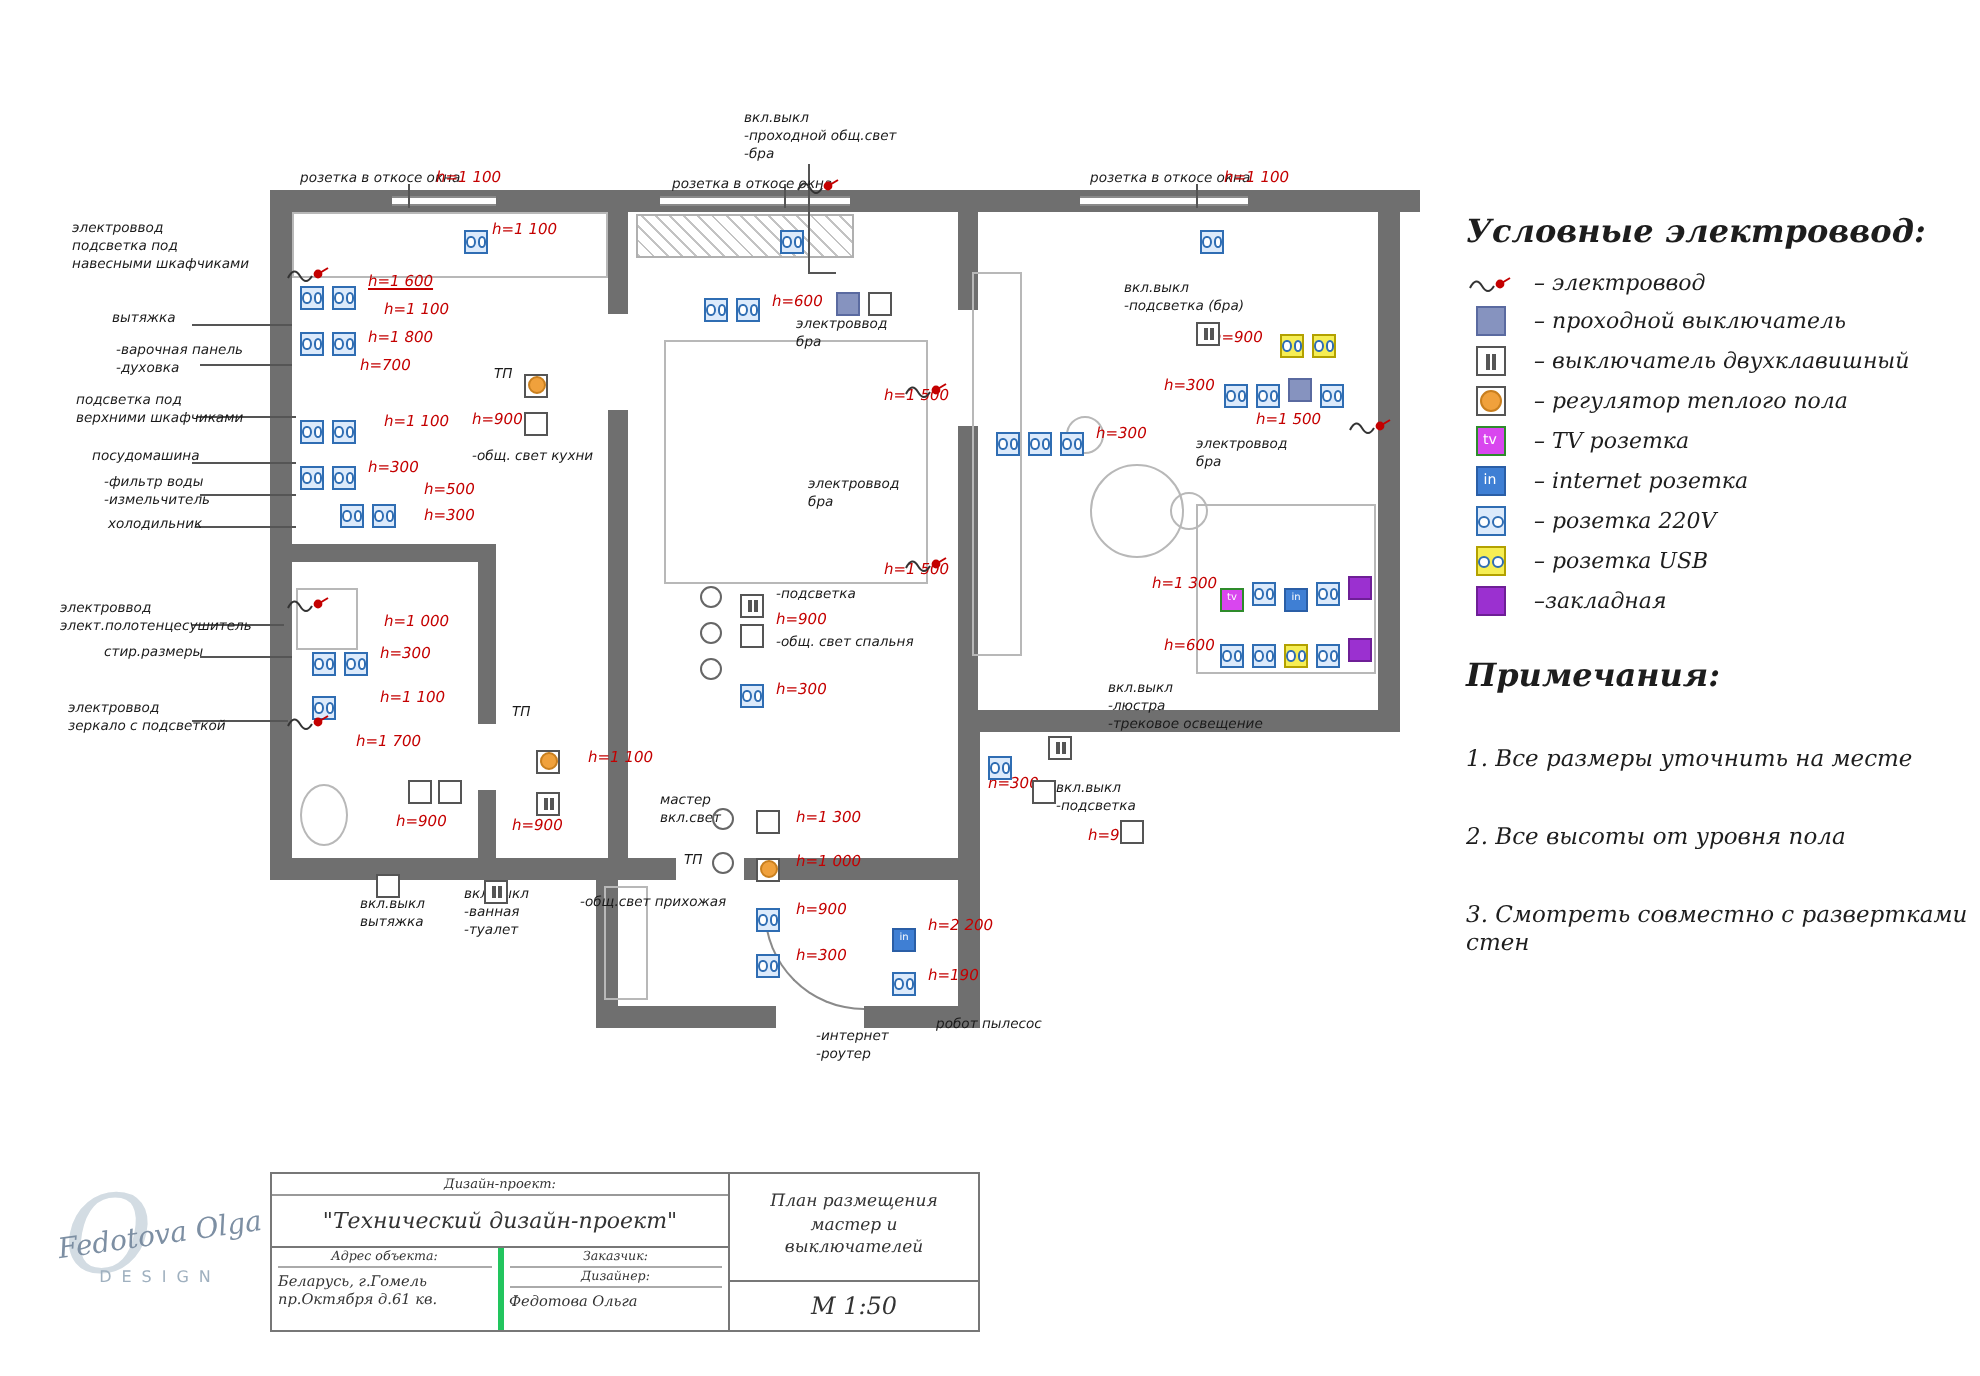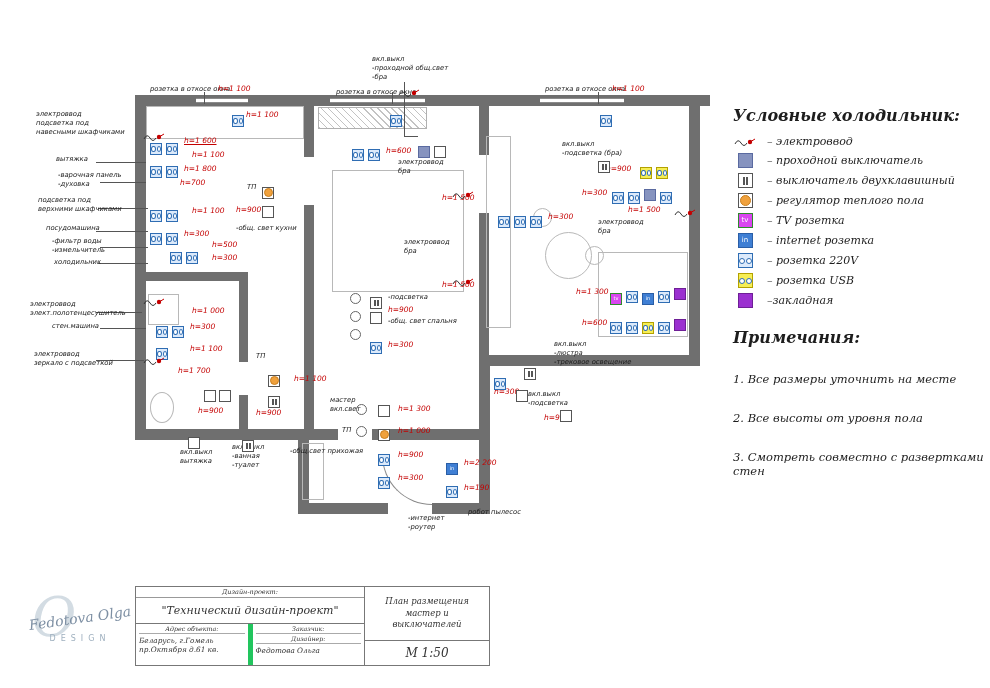--- a/index.html
+++ b/index.html
@@ -45,21 +45,21 @@
   .note{font:italic 11.5px "DejaVu Serif",serif;margin:25px 0;}
   
   .tb{position:absolute;left:135px;top:586px;width:355px;height:80px;display:flex;
       border:1px solid #777;box-sizing:border-box;font-family:"DejaVu Serif",serif;
       font-style:italic;color:#333;background:#fff;}
   .tb-left{width:228px;border-right:1px solid #777;display:flex;flex-direction:column;}
   .tb-head{font-size:6.5px;text-align:center;border-bottom:1px solid #999;padding:1px 0;}
   .tb-title{flex:0 0 25px;display:flex;align-items:center;justify-content:center;font-size:11px;}
   .tb-bottom{flex:1;display:flex;border-top:1px solid #777;}
   .tb-cell{flex:1;padding:0 3px;overflow:hidden;}
-  .tb-cell.first{border-right:5px solid #22c55e;}
+  .tb-cell.first{border-right:3px solid #22c55e;}
   .tb-small{font-size:6.3px;border-bottom:1px solid #aaa;text-align:center;padding:1px 0;}
   .tb-val{font-size:7.3px;white-space:pre-line;padding-top:2px;line-height:1.3;}
   .tb-right{flex:1;display:flex;flex-direction:column;}
   .tb-plan{flex:1;display:flex;align-items:center;justify-content:center;text-align:center;
            font-size:8.5px;white-space:pre-line;border-bottom:1px solid #777;line-height:1.4;}
   .tb-scale{height:24px;display:flex;align-items:center;justify-content:center;font-size:12px;}
   
   .logo{position:absolute;left:24px;top:590px;width:112px;height:80px;text-align:center;}
   .logo-mono{position:absolute;left:8px;top:-4px;font:italic 54px "DejaVu Serif",serif;color:#d3dce3;}
   .logo-script{position:relative;font:italic 14px "DejaVu Serif",serif;color:#7d8fa3;
@@ -126,21 +126,21 @@
       <div class="plbl" style="left: 58px; top: 171px;">-варочная панель
 -духовка</div>
       <div class="plbl" style="left: 38px; top: 196px;">подсветка под
 верхними шкафчиками</div>
       <div class="plbl" style="left: 46px; top: 224px;">посудомашина</div>
       <div class="plbl" style="left: 52px; top: 237px;">-фильтр воды
 -измельчитель</div>
       <div class="plbl" style="left: 54px; top: 258px;">холодильник</div>
       <div class="plbl" style="left: 30px; top: 300px;">электроввод
 элект.полотенцесушитель</div>
-      <div class="plbl" style="left: 52px; top: 322px;">стен.машина</div>
+      <div class="plbl" style="left: 52px; top: 322px;">стир.размеры</div>
       <div class="plbl" style="left: 34px; top: 350px;">электроввод
 зеркало с подсветкой</div>
       <div class="plbl" style="left: 150px; top: 85px;">розетка в откосе окна</div>
       <div class="plbl" style="left: 336px; top: 88px;">розетка в откосе окна</div>
       <div class="plbl" style="left: 545px; top: 85px;">розетка в откосе окна</div>
       <div class="plbl" style="left: 372px; top: 55px;">вкл.выкл
 -проходной общ.свет
 -бра</div>
       <div class="plbl red" style="left: 218px; top: 84px;">h=1 100</div>
       <div class="plbl red" style="left: 246px; top: 110px;">h=1 100</div>
@@ -449,21 +449,21 @@
         </span></div>
       <div class="symwrap" style="left: 494px; top: 372px;"><span class="sq socket">
           <i></i>
           <i></i>
         </span></div>
       <div class="symwrap" style="left: 516px; top: 387px;"><span class="sq sw"></span></div>
       <div class="symwrap" style="left: 560px; top: 407px;"><span class="sq sw"></span></div>
     </div>
 
   <aside class="legend">
-    <h2 class="lg-title">Условные холодильник:</h2>
+    <h2 class="lg-title">Условные электроввод:</h2>
     <div>
         <div class="lg-row">
           <span class="lg-sym lg">
             <svg width="22" height="12" viewBox="0 0 22 12">
               <path d="M1 8 Q4 2 7 7 T13 7" fill="none" stroke="#333" stroke-width="1"></path>
               <circle cx="16" cy="6" r="2.2" fill="#c40000"></circle>
               <path d="M16 6 L21 3" stroke="#c40000" stroke-width="1"></path>
             </svg>
           </span>
           <span class="lg-text">– электроввод</span>

